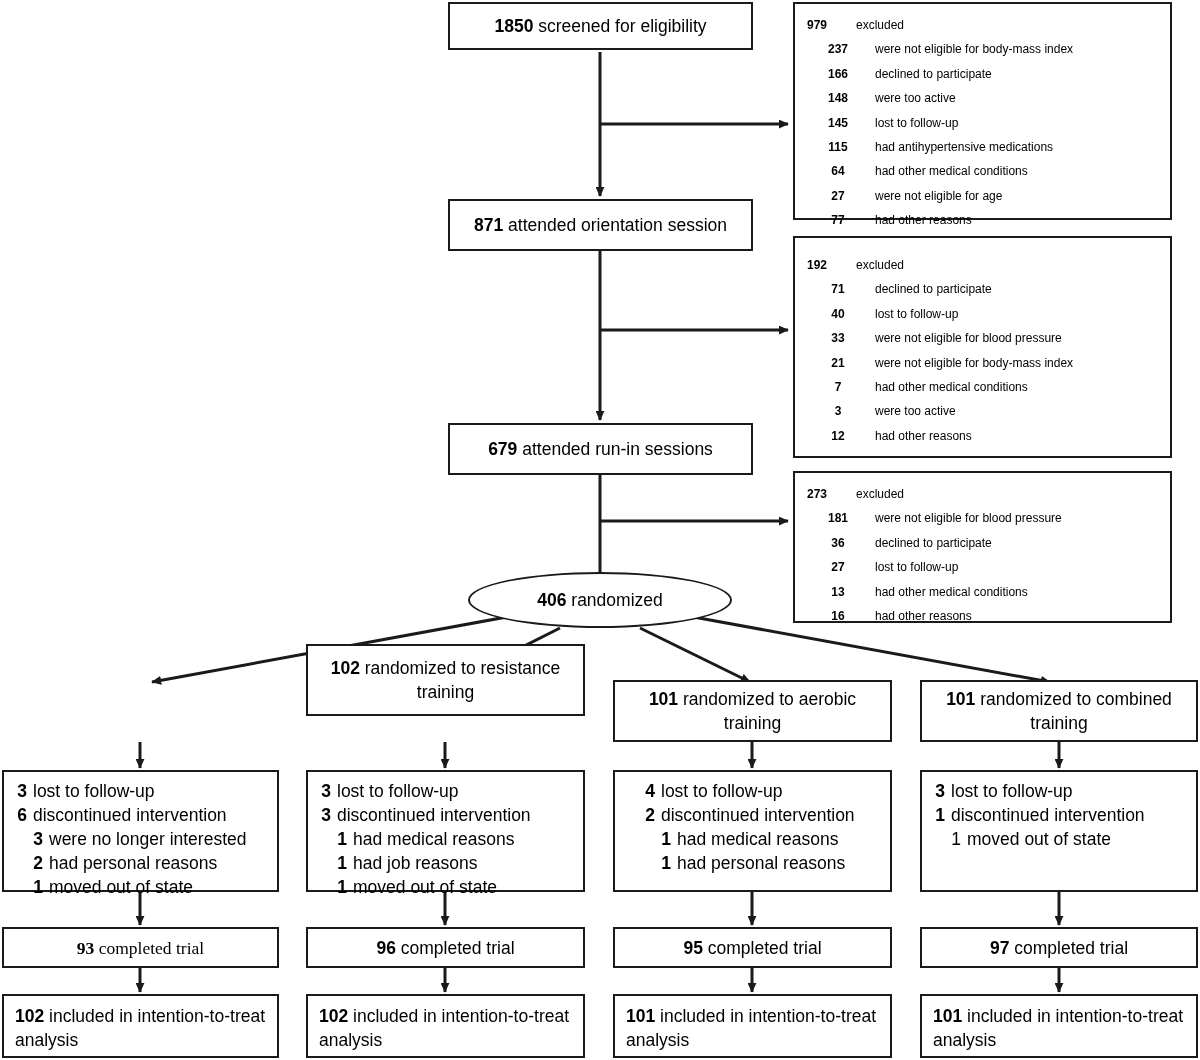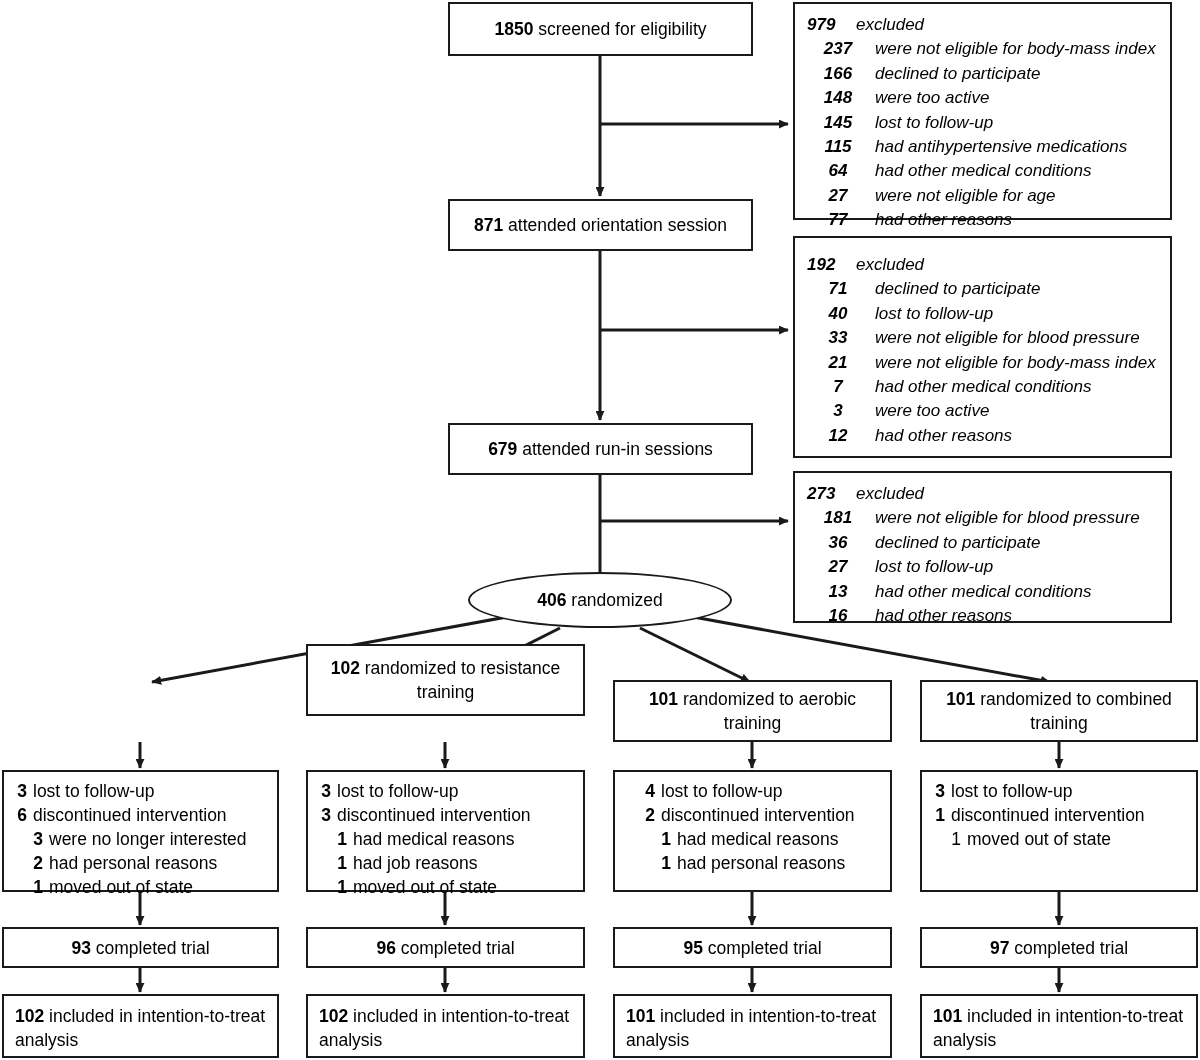--- a/index.html
+++ b/index.html
@@ -35,23 +35,22 @@
     line-height:24px;
     white-space:nowrap;
   }
   .wrapline{
     font-size:17.5px;
     line-height:24px;
   }
   .n{font-weight:bold;}
   
   .list{
-    font-size:17px;
+    font-size:12px;
     line-height:24.4px;
-    font-style:italic;
   }
   .list .row{
     display:block;
     white-space:nowrap;
   }
   .list .row .num{
     display:inline-block;
     width:44px;
     text-align:center;
     font-weight:bold;
@@ -138,21 +137,21 @@
       <path d="M752,892 L752,925" marker-end="url(#ah)"></path>
       <path d="M1059,892 L1059,925" marker-end="url(#ah)"></path>
 
       <path d="M140,968 L140,992" marker-end="url(#ah)"></path>
       <path d="M445,968 L445,992" marker-end="url(#ah)"></path>
       <path d="M752,968 L752,992" marker-end="url(#ah)"></path>
       <path d="M1059,968 L1059,992" marker-end="url(#ah)"></path>
     </g>
   </svg>
 
-  <div class="box center" style="left:448px;top:2px;width:305px;height:54px;">
+  <div class="box center" style="left:448px;top:2px;width:305px;height:48px;">
     <div class="line">
       <span class="n">1850</span>
       <span>screened for eligibility</span>
     </div>
   </div>
 
   <div class="box center" style="left:448px;top:199px;width:305px;height:52px;">
     <div class="line">
       <span class="n">871</span>
       <span>attended orientation session</span>
@@ -215,21 +214,21 @@
   <div class="box" style="left:2px;top:770px;width:277px;height:122px;padding:7px 9px;">
     <div class="armlist">
       <span class="row"><span class="num">3</span><span>lost to follow-up</span></span>
       <span class="row"><span class="num">6</span><span>discontinued intervention</span></span>
       <span class="row sub"><span class="num">3</span><span>were no longer interested</span></span>
       <span class="row sub"><span class="num">2</span><span>had personal reasons</span></span>
       <span class="row sub"><span class="num">1</span><span>moved out of state</span></span>
     </div>
   </div>
 
-  <div class="box center" style="left:2px;top:927px;width:277px;height:41px;">
+  <div class="box center" style="left:2px;top:927px;width:277px;height:41px;font-family:Liberation Serif, serif;">
     <div class="line">
       <span class="n">93</span>
       <span>completed trial</span>
     </div>
   </div>
 
   <div class="box" style="left:2px;top:994px;width:277px;height:64px;padding:8px 11px;">
     <div class="wrapline">
       <span class="n">102</span>
       <span>included in intention-to-treat analysis</span>

